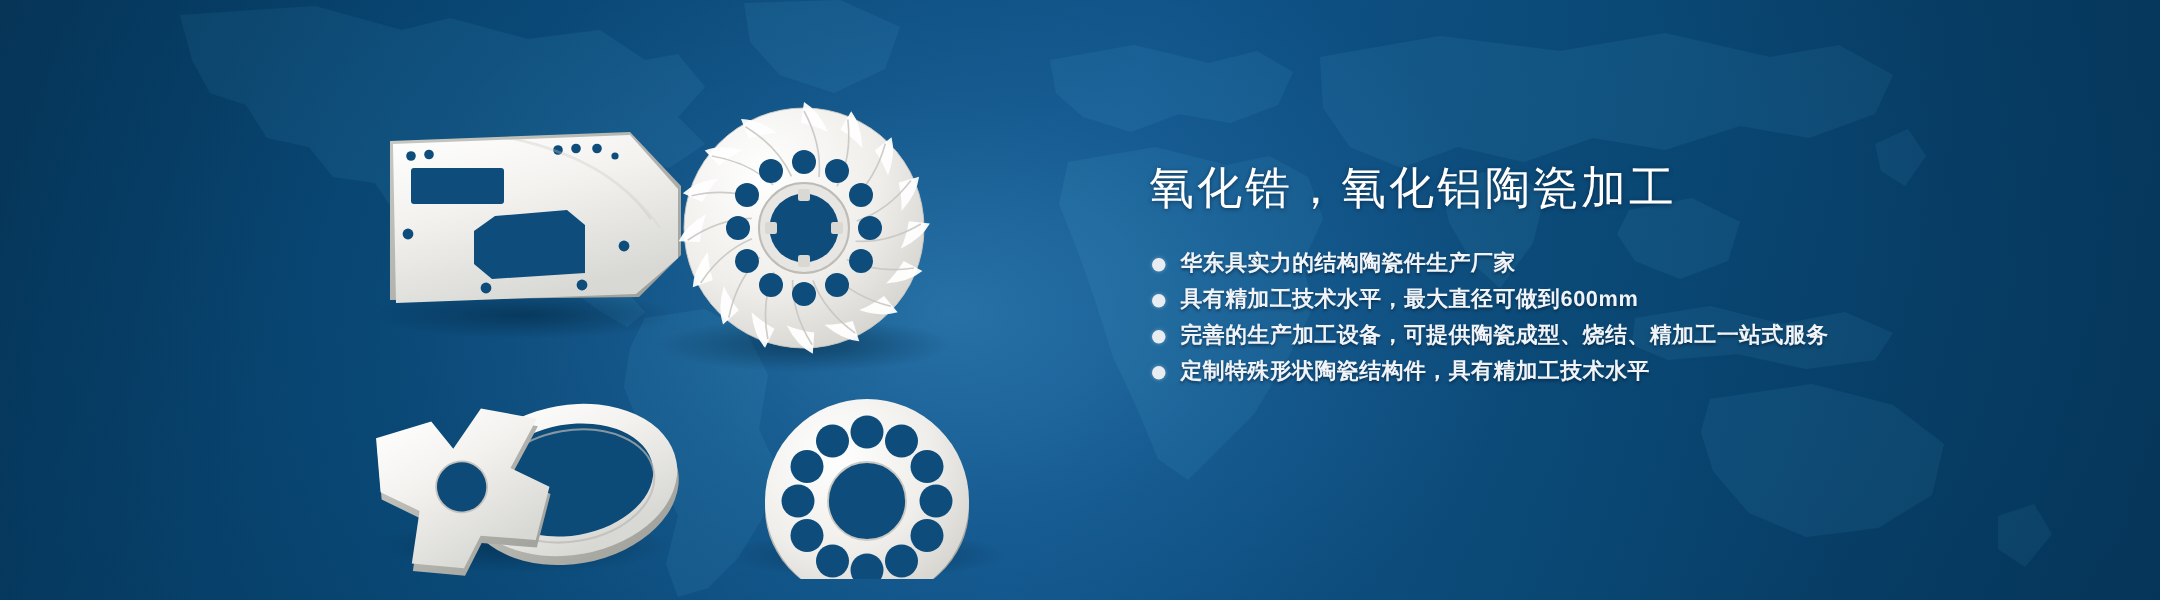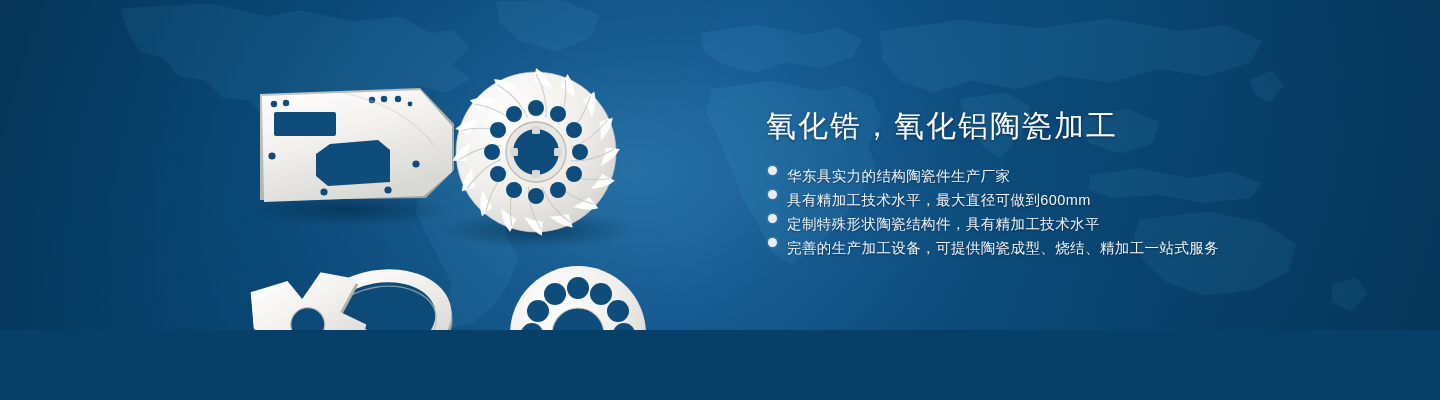--- a/index.html
+++ b/index.html
@@ -1,20 +1,20 @@
 <!DOCTYPE html>
 <html><head>
 <meta charset="utf-8">
 <style>
   html,body{margin:0;padding:0;background:#063f68;}
   *{box-sizing:border-box;}
 
   .banner{
     position:relative;
-    width:1440px;height:330px;
+    width:1440px;height:400px;
     overflow:hidden;
     font-family:"Liberation Sans","DejaVu Sans",sans-serif;
     background:#14532d;
   }
 
   
   .bg-base{
     position:absolute;inset:0;
     background:
       radial-gradient(ellipse 620px 430px at 44% 52%,
@@ -61,23 +61,24 @@
     text-shadow:0 1px 3px rgba(0,20,40,.55);
     white-space:nowrap;
   }
   .bullets{
     list-style:none;
     margin:18px 0 0 2px;
     padding:0;
   }
   .bullet{
     display:flex;
-    align-items:flex-start;
+    align-items:center;
     height:21px;
     margin-bottom:3px;
+    font-weight:bold;
   }
   .dot{
     flex:0 0 auto;
     width:9px;height:9px;
     border-radius:50%;
     background:#e8edf2;
     margin-right:10px;
     box-shadow:0 0 3px rgba(255,255,255,.35);
   }
   .bullet-text{
@@ -318,22 +319,22 @@
       <li class="bullet">
         <span class="dot"></span>
         <span class="bullet-text">华东具实力的结构陶瓷件生产厂家</span>
       </li>
       <li class="bullet">
         <span class="dot"></span>
         <span class="bullet-text">具有精加工技术水平，最大直径可做到600mm</span>
       </li>
       <li class="bullet">
         <span class="dot"></span>
-        <span class="bullet-text">定制特殊形状陶瓷结构件，具有精加工技术水平</span>
+        <span class="bullet-text">完善的生产加工设备，可提供陶瓷成型、烧结、精加工一站式服务</span>
       </li>
       <li class="bullet">
         <span class="dot"></span>
-        <span class="bullet-text">完善的生产加工设备，可提供陶瓷成型、烧结、精加工一站式服务</span>
+        <span class="bullet-text">定制特殊形状陶瓷结构件，具有精加工技术水平</span>
       </li>
     </ul>
   </div>
 
 </div>
 
 </body></html>

